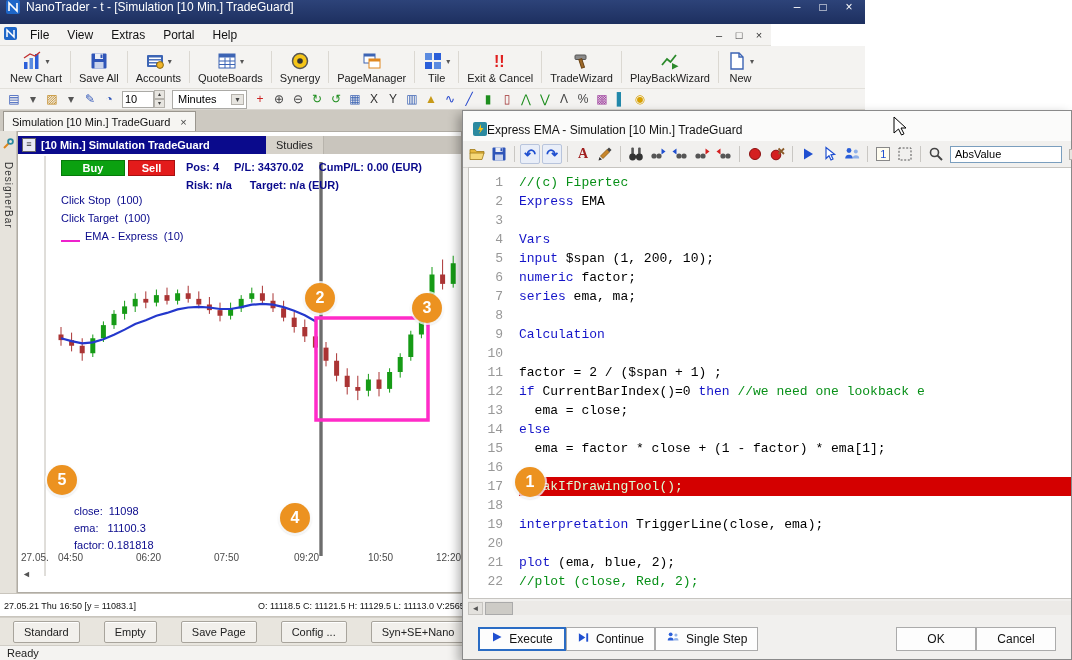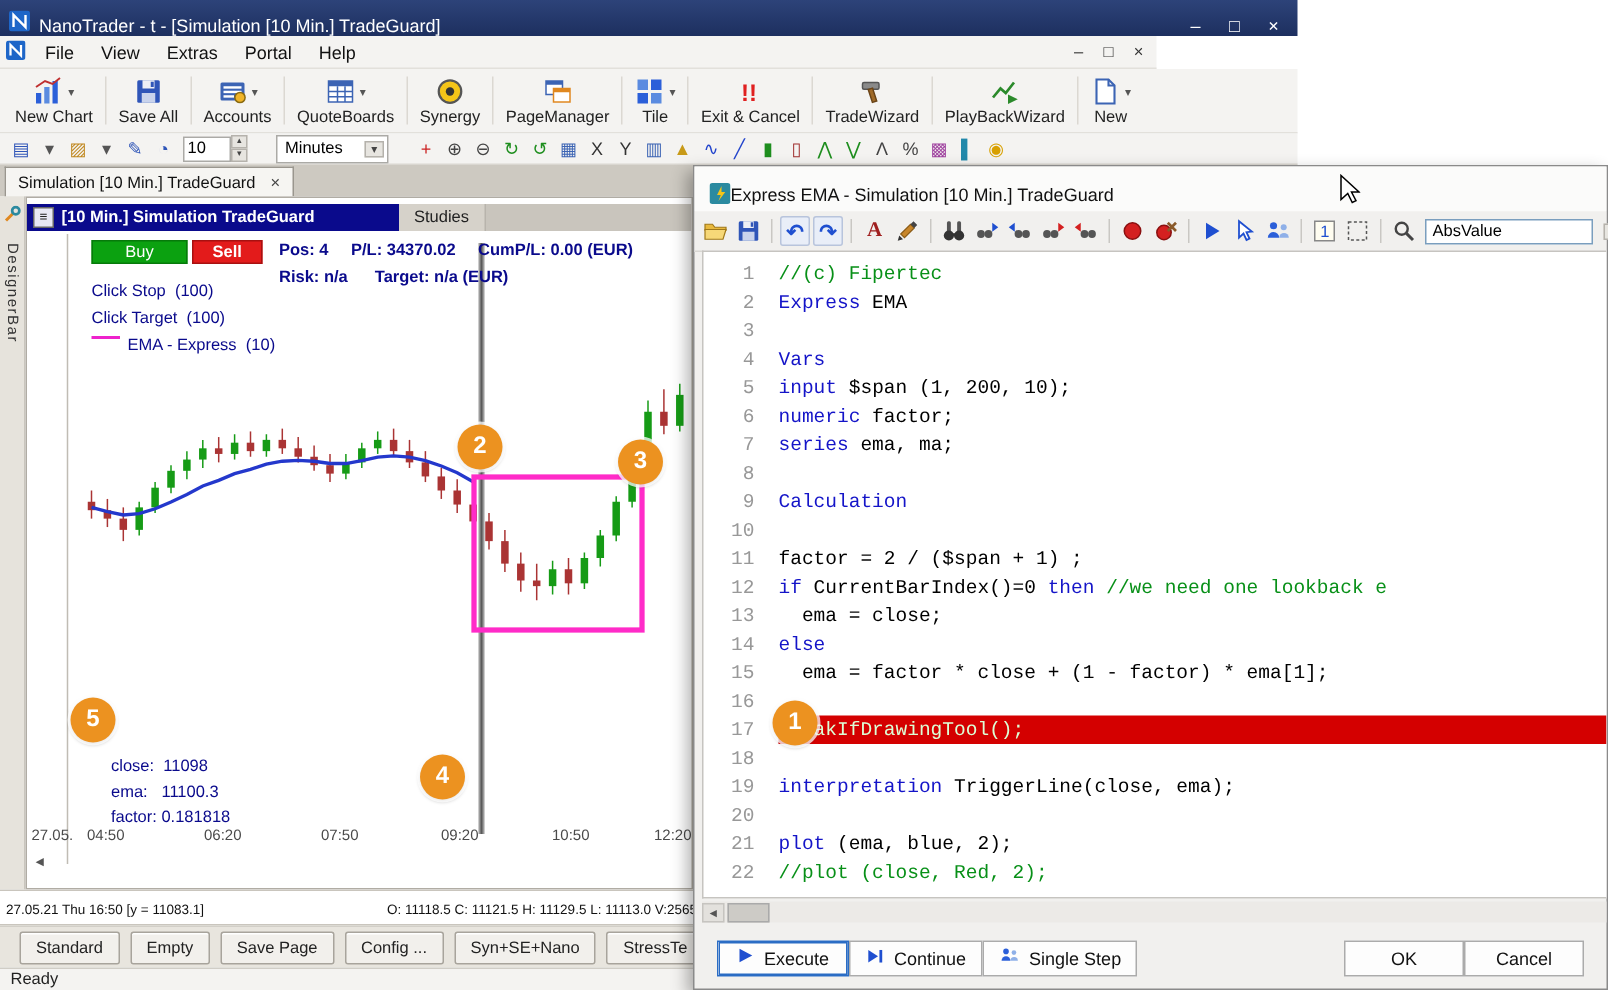--- a/index.html
+++ b/index.html
@@ -1,21 +1,21 @@
 <!DOCTYPE html>
 <html><head>
 <meta charset="utf-8">
 <style>
   html,body{margin:0;padding:0}
   body{width:1072px;height:660px;position:relative;overflow:hidden;background:#fff;
        font-family:"Liberation Sans",sans-serif;-webkit-font-smoothing:antialiased}
   
   #main-window{position:absolute;left:0;top:0;width:865px;height:660px}
   .titlebar{position:absolute;left:0;top:0;width:865px;height:24px;
-    background:linear-gradient(#2d4379,#1d2f5f);color:#fff;display:flex;align-items:flex-end;
+    background:linear-gradient(#2d4379,#1d2f5f);color:#fff;display:flex;align-items:flex-start;
     padding:0 6px;box-sizing:border-box;font-size:12px;gap:6px}
   .titlebar .title-text{flex:1;white-space:nowrap;overflow:hidden}
   .tctrl{width:20px;text-align:center;font-size:12px;color:#fff;cursor:default}
   .menubar{position:absolute;top:24px;left:0;width:771px;height:22px;background:#f4f3f1;
     border-bottom:1px solid #e2e0db;display:flex;align-items:center;font-size:12px;color:#111;padding:0 4px;box-sizing:border-box}
   .menu-item{padding:2px 9px}
   .mdi-controls{margin-left:auto;display:flex;gap:4px;color:#333;font-size:11px}
   .mdi-controls span{width:16px;text-align:center}
   .toolbar1{position:absolute;top:46px;left:0;width:865px;height:43px;background:#f4f3f1;
     border-bottom:1px solid #e2e0db;display:flex;align-items:stretch;padding:1px 4px;box-sizing:border-box}
@@ -26,21 +26,21 @@
   .tb1-sep{width:1px;background:#dbd8d2;margin:4px 2px}
   .toolbar2{position:absolute;top:89px;left:0;width:865px;height:21px;background:#f4f3f1;
     border-bottom:1px solid #dad7d1;display:flex;align-items:center;padding:0 5px;box-sizing:border-box;gap:1px}
   #tb2a,#tb2b{display:flex;align-items:center;gap:1px}
   .qicon{width:18px;height:17px;display:flex;align-items:center;justify-content:center;font-size:12px}
   .spinner{display:flex;align-items:center;margin:0 3px;height:17px}
   .spinner input{width:26px;height:15px;border:1px solid #abaaa6;font-size:11px;padding:0 2px;font-family:"Liberation Sans",sans-serif}
   .spin-btns{display:flex;flex-direction:column;width:11px}
   .spin-btns span{font-size:6px;line-height:7px;text-align:center;background:#e7e5e0;border:1px solid #b5b2ac;color:#444}
   .combo{display:flex;align-items:center;height:17px;background:#fff;border:1px solid #abaaa6;
-    font-size:11px;padding:0 2px 0 5px;margin:0 15px;min-width:66px;justify-content:space-between}
+    font-size:11px;padding:0 2px 0 5px;margin:0 3px;min-width:66px;justify-content:space-between}
   .combo-dd{font-size:8px;color:#444;background:#e7e5e0;border:1px solid #b5b2ac;width:11px;text-align:center;margin-left:4px}
   .tabbar{position:absolute;top:110px;left:0;width:865px;height:21px;background:#cdc9c1;
     display:flex;align-items:flex-end;padding-left:3px;box-sizing:border-box}
   .doc-tab{background:#f6f5f2;border:1px solid #9a968e;border-bottom:none;height:19px;
     display:flex;align-items:center;padding:0 8px;font-size:11px;gap:10px;color:#111}
   .tab-close{color:#444;font-size:11px}
   .workspace-bg{position:absolute;left:17px;top:131px;width:848px;height:462px;background:#cdc9c1}
   
   .designer-bar{position:absolute;left:0;top:131px;width:17px;height:462px;background:#e6e3dc;
     border-right:1px solid #c9c5bd;display:flex;flex-direction:column;align-items:center;padding-top:5px;box-sizing:border-box}
@@ -49,40 +49,40 @@
   .chart-pane{position:absolute;left:17px;top:131px;width:445px;height:462px;background:#fff;
     border:1px solid #b0aca4;box-sizing:border-box;overflow:hidden}
   .chart-header{position:absolute;left:0;top:4px;width:100%;height:18px;background:#c9c5bd;display:flex}
   .ch-title{background:#0a0a8c;color:#fff;font-size:11px;font-weight:bold;display:flex;align-items:center;
     padding:0 8px 0 4px;gap:5px;width:236px;white-space:nowrap;overflow:hidden}
   .ch-collapse{width:12px;height:12px;background:#e8e8f4;border:1px solid #666;color:#222;
     font-size:9px;line-height:11px;text-align:center;flex:none}
   .ch-studies{padding:0 10px;font-size:11px;color:#222;display:flex;align-items:center;
     background:#d6d2ca;border-right:1px solid #b8b4ac}
   .buy-btn{position:absolute;left:43px;top:28px;width:64px;height:16px;background:#0ba110;border:1px solid #067a0a;
-    color:#fff;font-weight:normal;font-size:11px;text-align:center;line-height:15px;box-sizing:border-box}
+    color:#fff;font-weight:bold;font-size:11px;text-align:center;line-height:15px;box-sizing:border-box}
   .sell-btn{position:absolute;left:110px;top:28px;width:47px;height:16px;background:#e31b1b;border:1px solid #a81010;
     color:#fff;font-weight:bold;font-size:11px;text-align:center;line-height:15px;box-sizing:border-box}
   .stats1{position:absolute;left:168px;top:29px;font-size:11px;font-weight:bold;color:#0a0a8c;white-space:nowrap}
   .stats1 span{margin-right:15px}
   .stats2{position:absolute;left:168px;top:47px;font-size:11px;font-weight:bold;color:#0a0a8c;white-space:nowrap}
   .stats2 span{margin-right:18px}
   #legend{position:absolute;left:43px;top:56px;font-size:11px;color:#0a0a8c}
-  .legend-line{display:flex;align-items:flex-start;height:18px;gap:5px;white-space:pre}
+  .legend-line{display:flex;align-items:flex-end;height:18px;gap:5px;white-space:pre}
   .legend-dash{width:19px;height:2px;flex:none}
   #chart-svg{position:absolute;left:0;top:0}
   #readout{position:absolute;left:56px;top:371px;font-size:11px;color:#0a0a8c;line-height:17px;white-space:pre}
   #xaxis span{position:absolute;top:420px;font-size:10px;color:#4a4a4a;white-space:nowrap}
   .scroll-arrow{position:absolute;left:4px;top:437px;font-size:9px;color:#555}
   .chart-statusline{position:absolute;left:0;top:593px;width:522px;height:24px;background:#fff;
     border-top:1px solid #c9c5bd;border-bottom:1px solid #c9c5bd;font-size:9px;color:#111;overflow:hidden;box-sizing:border-box}
   .csl-left{position:absolute;left:4px;top:7px;white-space:nowrap}
   .csl-right{position:absolute;left:258px;top:7px;white-space:nowrap}
   #pagetabs{position:absolute;left:0;top:617px;width:462px;height:28px;background:#e8e5de;
-    display:flex;align-items:center;gap:7px;padding-left:13px;box-sizing:border-box;border-top:1px solid #d2cfc8}
+    display:flex;align-items:center;gap:24px;padding-left:13px;box-sizing:border-box;border-top:1px solid #d2cfc8}
   .ptab{height:20px;padding:0 10px;background:#f2f0ec;border:1px solid #a8a49c;border-radius:2px;
     font-size:11px;color:#222;display:flex;align-items:center;box-shadow:inset 0 1px 0 #fff;white-space:nowrap}
   .statusbar{position:absolute;left:0;top:645px;width:1072px;height:15px;background:#f4f3f1;
     border-top:1px solid #d0cdc6;font-size:11px;color:#222;line-height:14px;padding-left:7px;box-sizing:border-box}
   
   #editor-dialog{position:absolute;left:462px;top:110px;width:610px;height:550px;background:#f1f0ee;
     border:1px solid #8a8a8a;box-sizing:border-box;box-shadow:-4px 4px 10px rgba(0,0,0,.30);z-index:10}
   .ed-title{height:30px;background:#fbfbfa;display:flex;align-items:center;gap:0;
     padding:8px 8px 0 10px;box-sizing:border-box;font-size:12px;color:#111;white-space:nowrap;overflow:hidden}
   .ed-toolbar{height:26px;background:#f1f0ee;border-bottom:1px solid #d8d6d2;display:flex;

